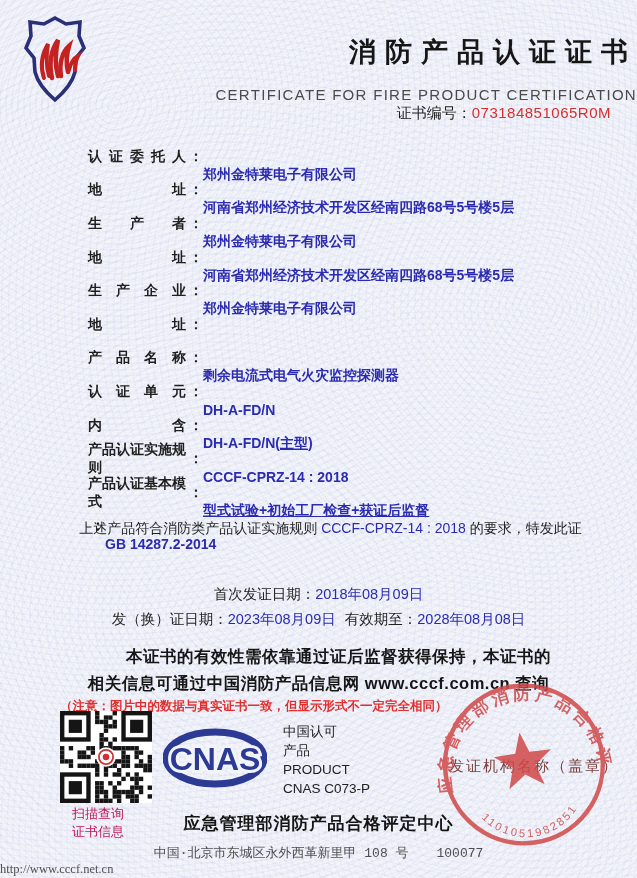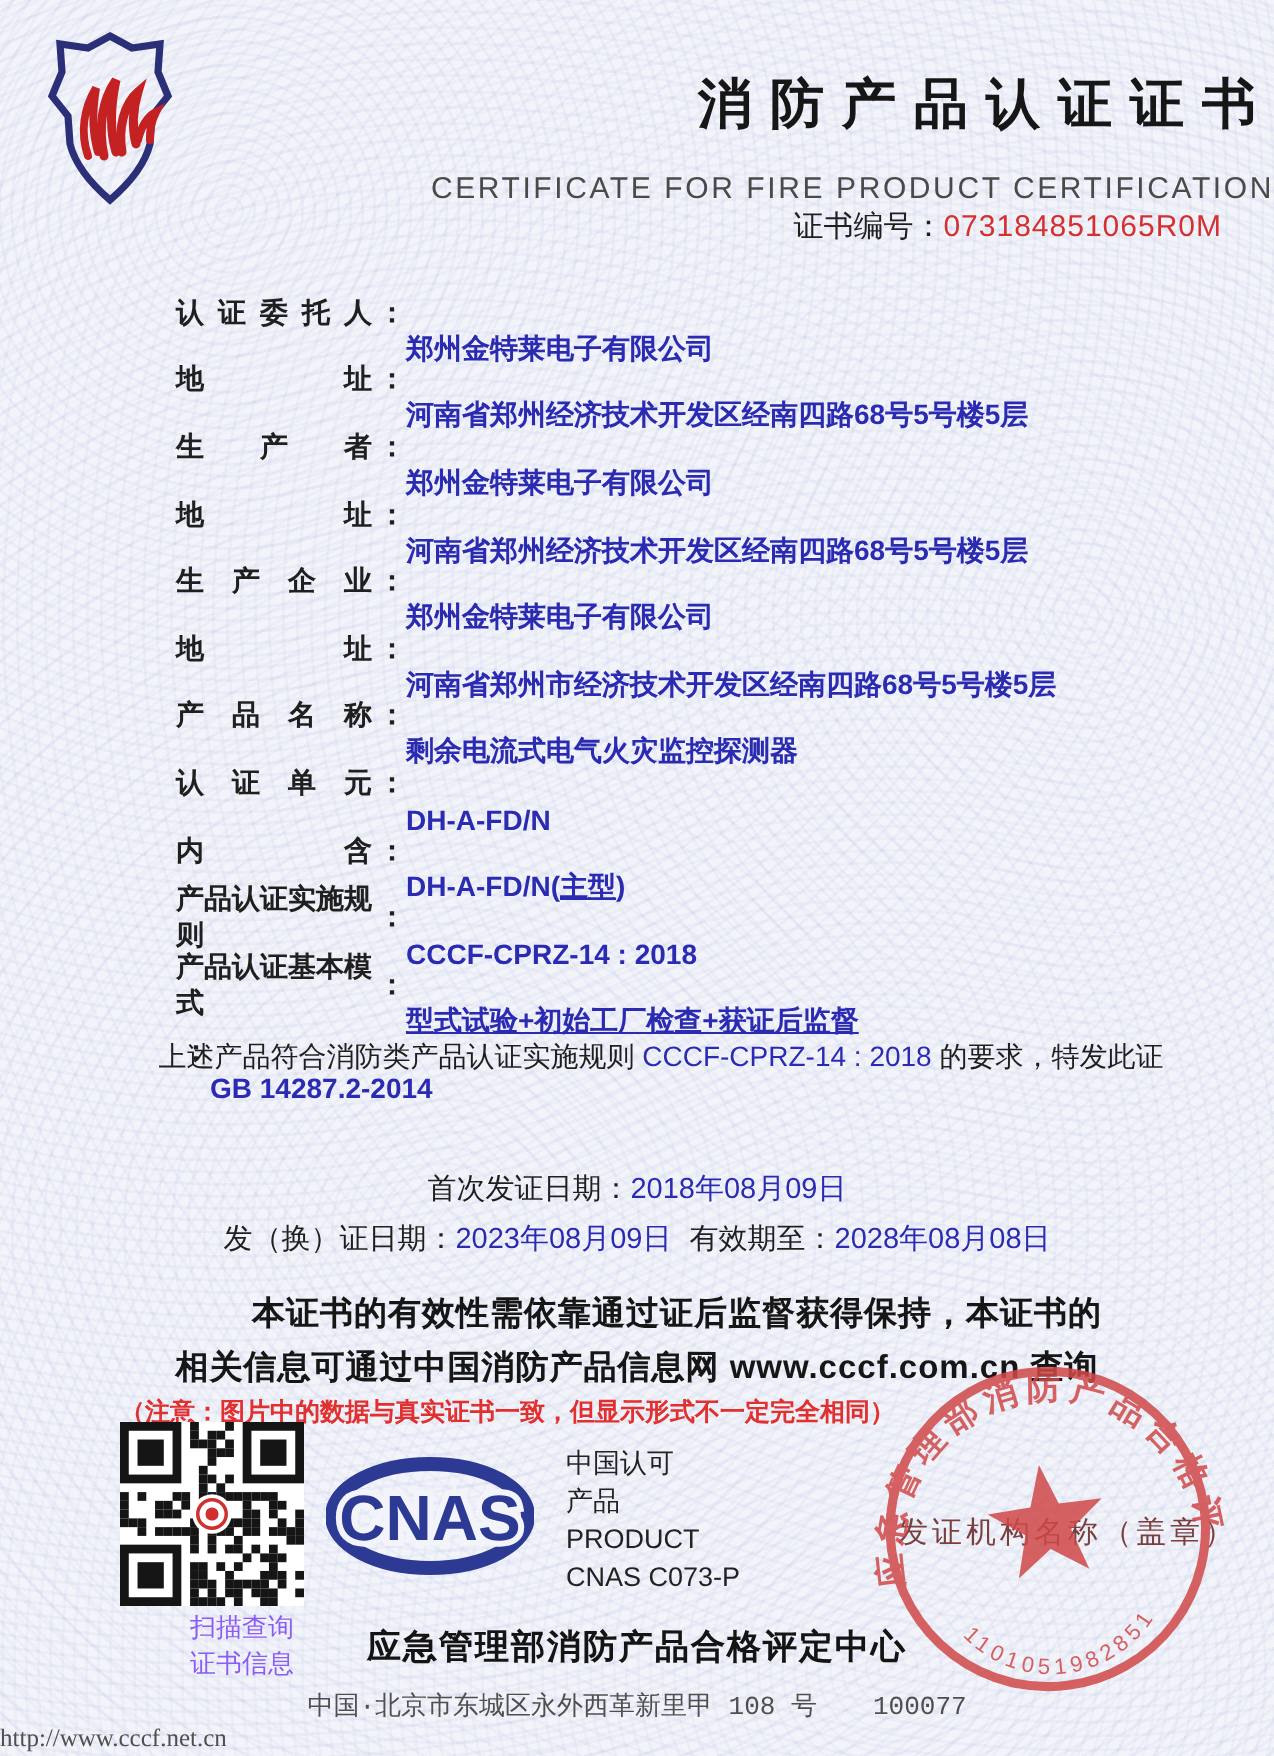--- a/index.html
+++ b/index.html
@@ -36,21 +36,21 @@
   .statement{top:520px;margin-left:12px;}
   .dates1{top:585px;font-size:14.5px;}
   .dates2{top:610px;font-size:14.5px;}
   .sp{display:inline-block;width:9px;}
   .boldline{left:0;width:100%;text-align:center;font-size:16.5px;font-weight:bold;letter-spacing:0.5px;color:#161616;white-space:nowrap;}
   .b1{top:646px;margin-left:20px;}
   .b2{top:673px;}
   .notice{left:60px;top:698px;font-size:12.5px;font-weight:bold;color:#e03030;white-space:nowrap;}
   
   .qr{left:60px;top:711px;}
-  .qr-cap{left:72px;width:70px;text-align:center;font-size:13px;color:#8b5cf6;margin-left:14px;}
+  .qr-cap{left:72px;width:70px;text-align:left;font-size:13px;color:#be185d;}
   .cap1{top:805px;}
   .cap2{top:823px;}
   .cnas-logo{left:163px;top:726px;}
   .cnas-text{left:283px;top:722px;font-size:13.5px;line-height:19px;color:#222;}
   .seal-overlay{left:449px;top:757px;font-size:15px;letter-spacing:2px;color:#7a4040;z-index:1;white-space:nowrap;}
   .seal{left:428px;top:681px;z-index:2;opacity:0.85;transform:rotate(-8deg);}
   .orgname{left:0;width:100%;top:812px;text-align:center;font-size:17px;font-weight:bold;color:#141414;letter-spacing:1px;}
   .addr{left:0;width:100%;top:844px;text-align:center;font-size:13px;color:#4f4f4f;font-family:Liberation Mono, monospace;}
   .addr .post{margin-left:28px;}
   .url{left:0;width:100%;top:862px;text-align:left;font-size:12.5px;color:#4f4f4f;font-family:"Liberation Serif",serif;}
@@ -98,21 +98,20 @@
       <span class="fvalue">河南省郑州经济技术开发区经南四路68号5号楼5层</span>
     </div>
   <div class="frow">
       <span class="flabel">生产企业</span>
       <span class="fcolon">：</span>
       <span class="fvalue">郑州金特莱电子有限公司</span>
     </div>
   <div class="frow">
       <span class="flabel">地址</span>
       <span class="fcolon">：</span>
-      <span class="fvalue">河南省郑州市经济技术开发区经南四路68号5号楼5层</span>
     </div>
   <div class="frow">
       <span class="flabel">产品名称</span>
       <span class="fcolon">：</span>
       <span class="fvalue">剩余电流式电气火灾监控探测器</span>
     </div>
   <div class="frow">
       <span class="flabel">认证单元</span>
       <span class="fcolon">：</span>
       <span class="fvalue">DH-A-FD/N</span>

